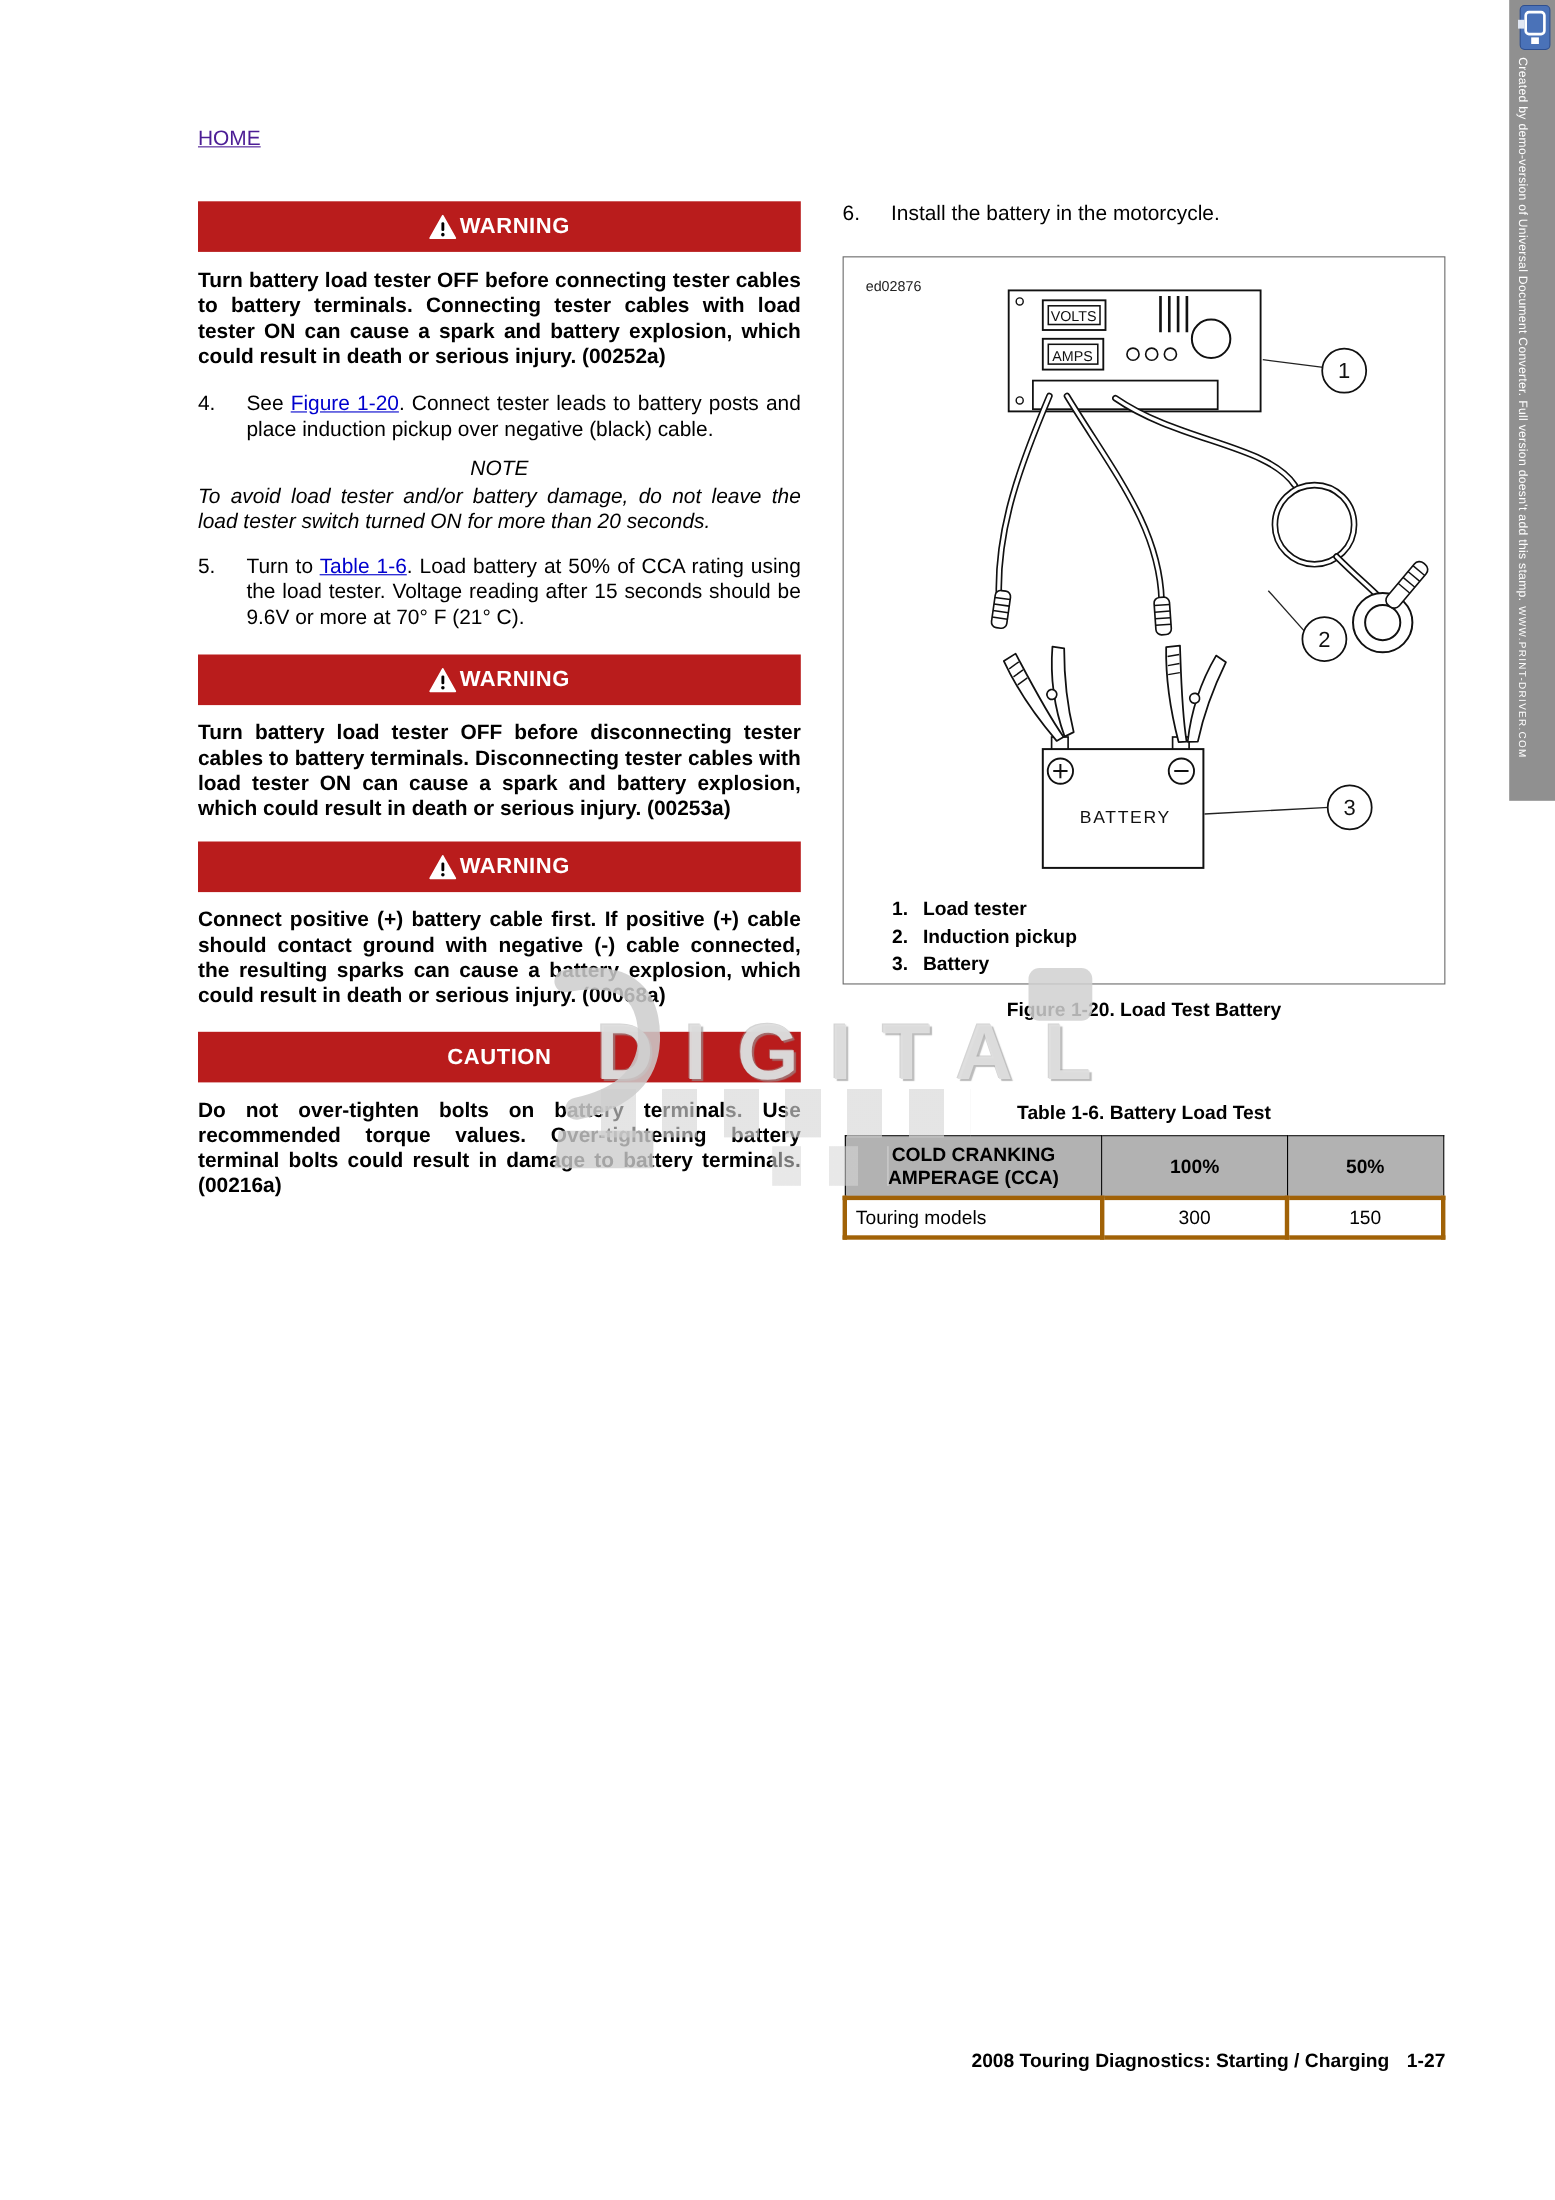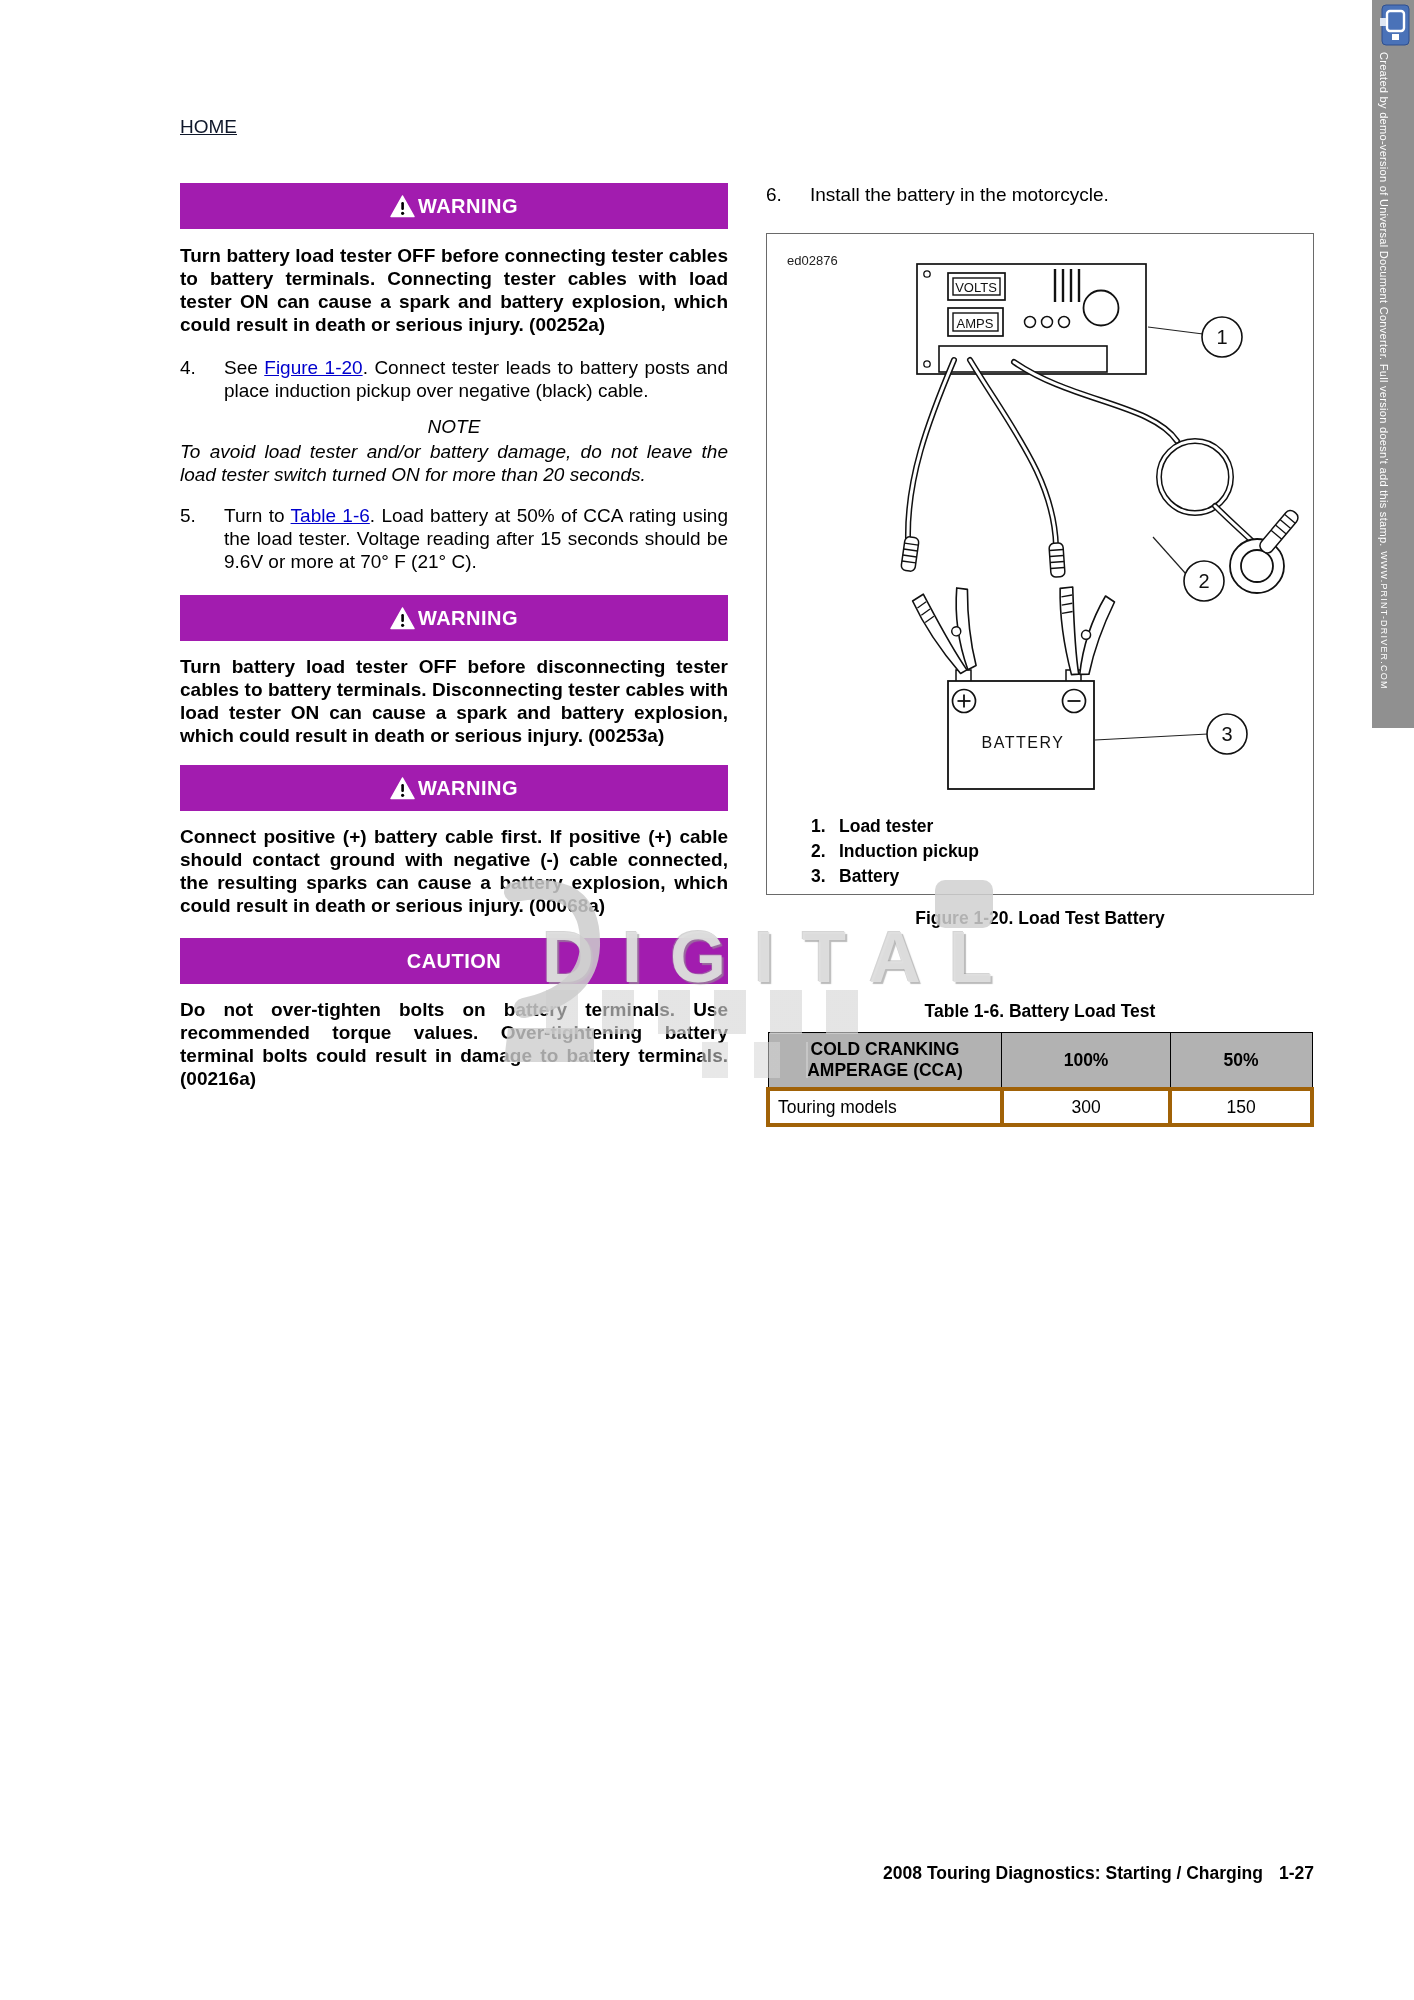--- a/index.html
+++ b/index.html
@@ -1,23 +1,23 @@
 <!DOCTYPE html>
 <html><head>
 <meta charset="utf-8">
 <style>
   html,body{margin:0;padding:0;background:#e8e8e8;}
   .page{position:relative;width:1414px;height:2000px;background:#fff;margin:0 auto;
         font-family:"Liberation Sans",sans-serif;color:#000;overflow:hidden;}
 
   
   .col-left{position:absolute;left:180px;top:116px;width:548px;z-index:10;}
-  .home-link{display:inline-block;font-size:19px;color:#0f172a;text-decoration:underline;
+  .home-link{display:inline-block;font-size:19px;color:#4c1d95;text-decoration:underline;
              margin-bottom:45px;cursor:pointer;}
-  .warnbar{height:46px;background:#a21caf;color:#fff;display:flex;align-items:center;
+  .warnbar{height:46px;background:#b91c1c;color:#fff;display:flex;align-items:center;
            justify-content:center;font-weight:bold;font-size:20px;letter-spacing:.5px;}
   .warnbar .tri{margin-right:3px;display:inline-flex;}
   .warn-text{font-weight:bold;font-size:19px;line-height:23px;text-align:justify;margin:0;}
   .body-text{font-size:19px;line-height:23px;text-align:justify;}
   .step{position:relative;padding-left:44px;}
   .step .num{position:absolute;left:0;top:0;}
   .note-head{text-align:center;font-style:italic;font-size:19px;}
   .note-body{font-style:italic;}
   .link{color:#0000cd;text-decoration:underline;cursor:pointer;}
   .mt2{margin-top:2px;}.mt14{margin-top:14px;}.mt15{margin-top:15px;}

